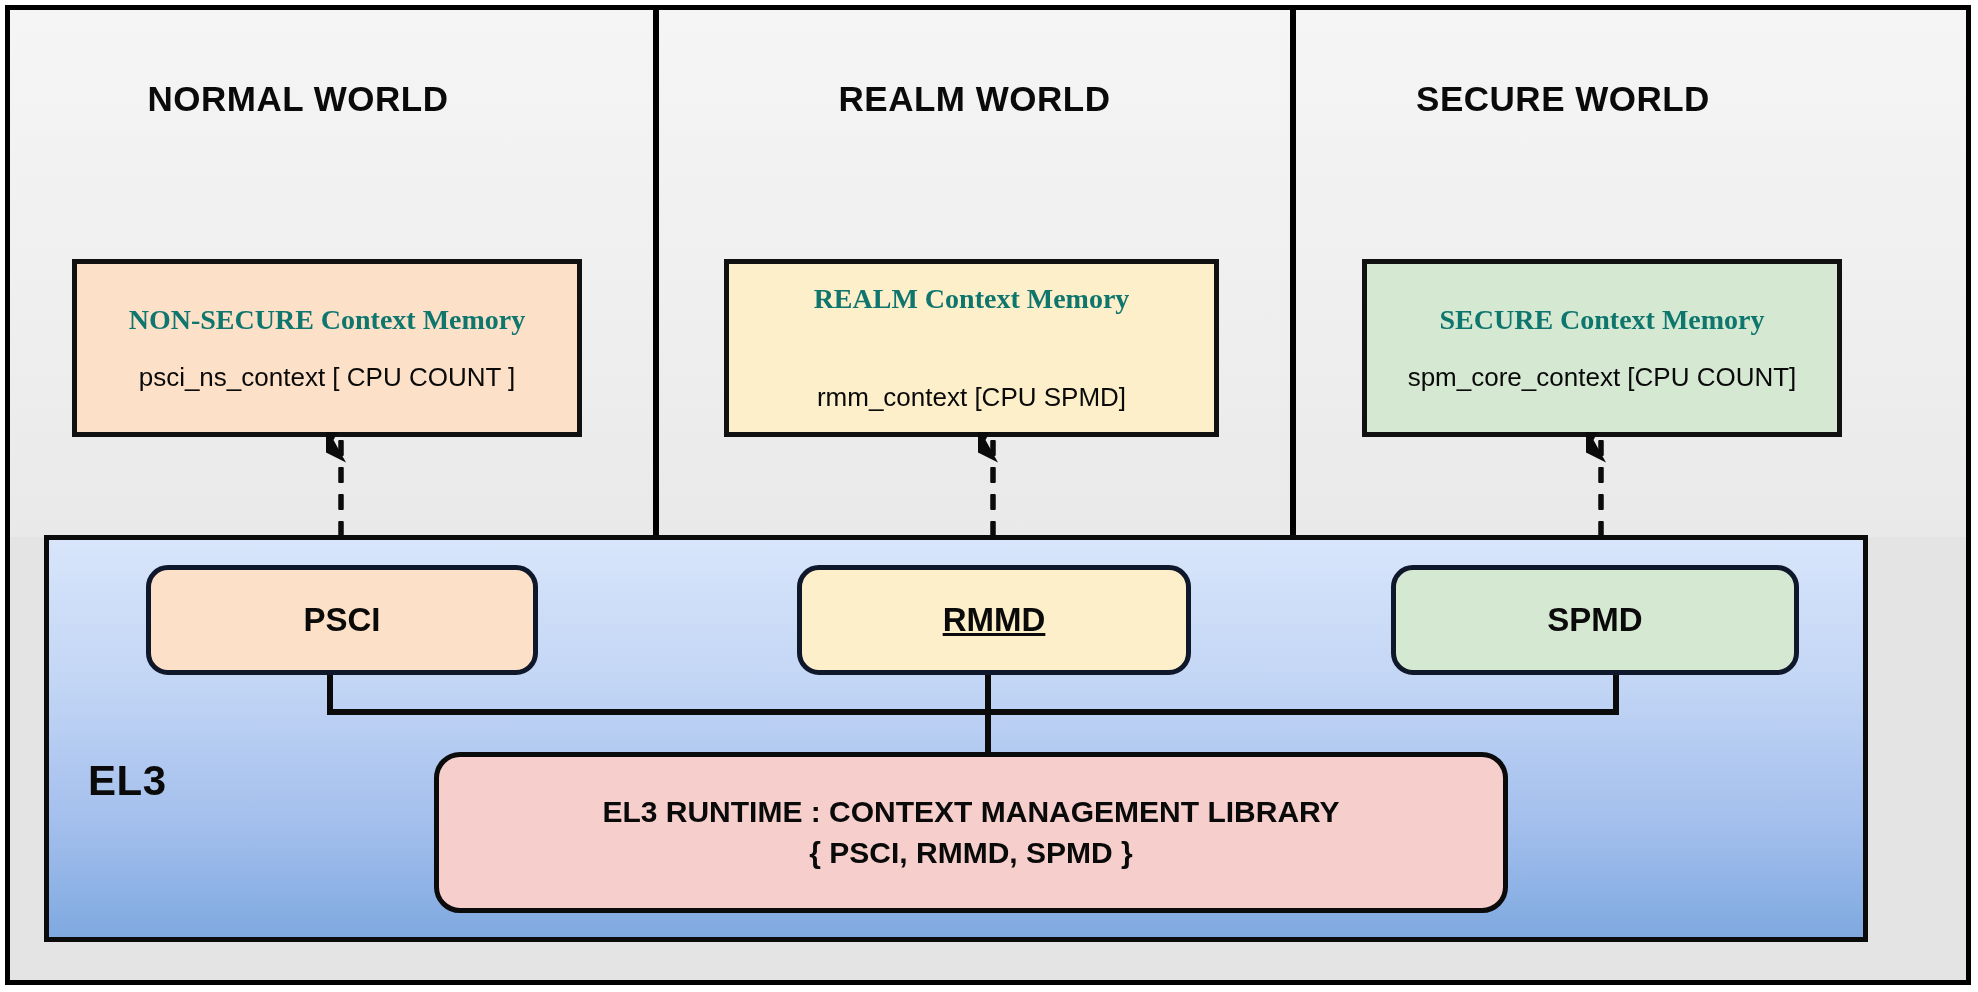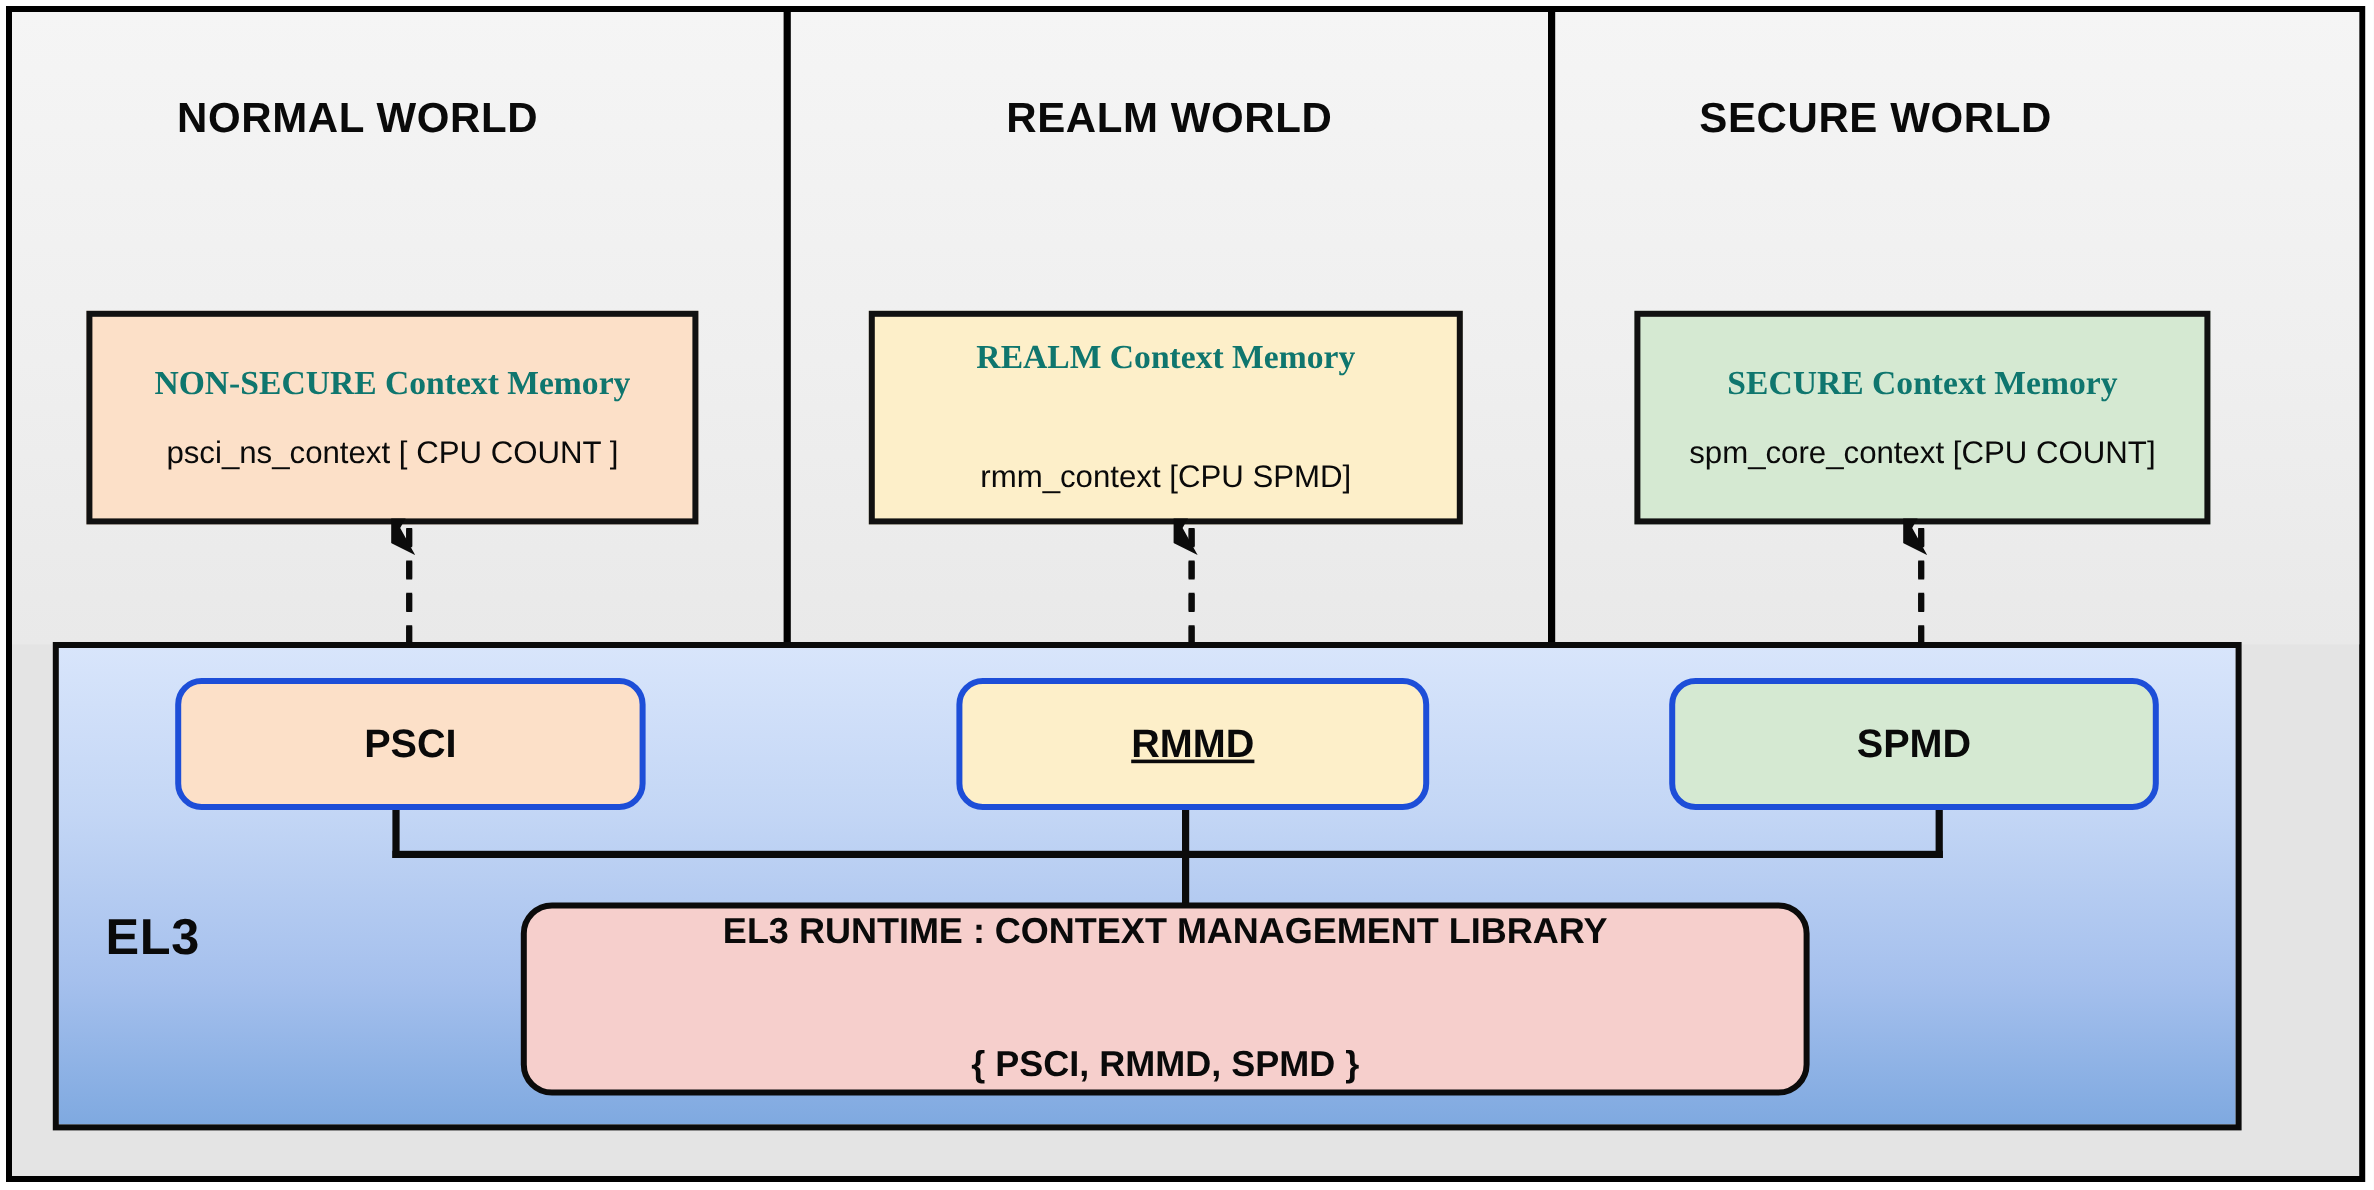--- a/index.html
+++ b/index.html
@@ -126,21 +126,21 @@
     color: #0a0a0a;
     letter-spacing: 0.5px;
   }
 
   
   .module-box {
     position: absolute;
     top: 565px;
     height: 110px;
     box-sizing: border-box;
-    border: 5px solid #1d4ed8;
+    border: 5px solid #0f172a;
     border-radius: 22px;
     display: flex;
     align-items: center;
     justify-content: center;
     font-size: 33px;
     font-weight: bold;
     color: #0a0a0a;
   }
   #mod-psci { left: 146px;  width: 392px; background: #fce0c8; }
   #mod-rmmd { left: 797px;  width: 394px; background: #fdefc9; text-decoration: underline; }
@@ -169,21 +169,21 @@
     top: 752px;
     width: 1074px;
     height: 161px;
     box-sizing: border-box;
     border: 5px solid #0b0b0b;
     border-radius: 26px;
     background: #f6cfcc;
     display: flex;
     flex-direction: column;
     align-items: center;
-    justify-content: space-between;
+    justify-content: center;
   }
   .runtime-line {
     font-size: 30px;
     font-weight: bold;
     color: #0a0a0a;
     line-height: 1.35;
     white-space: nowrap;
   }
 </style>
 </head>

